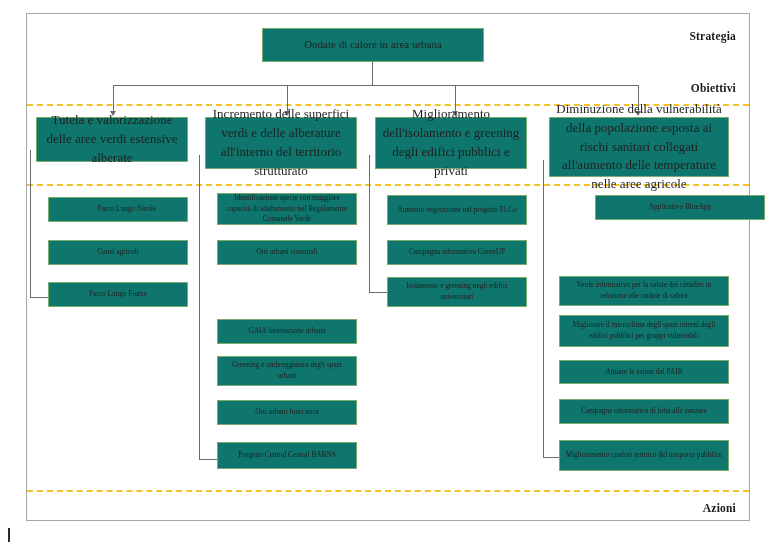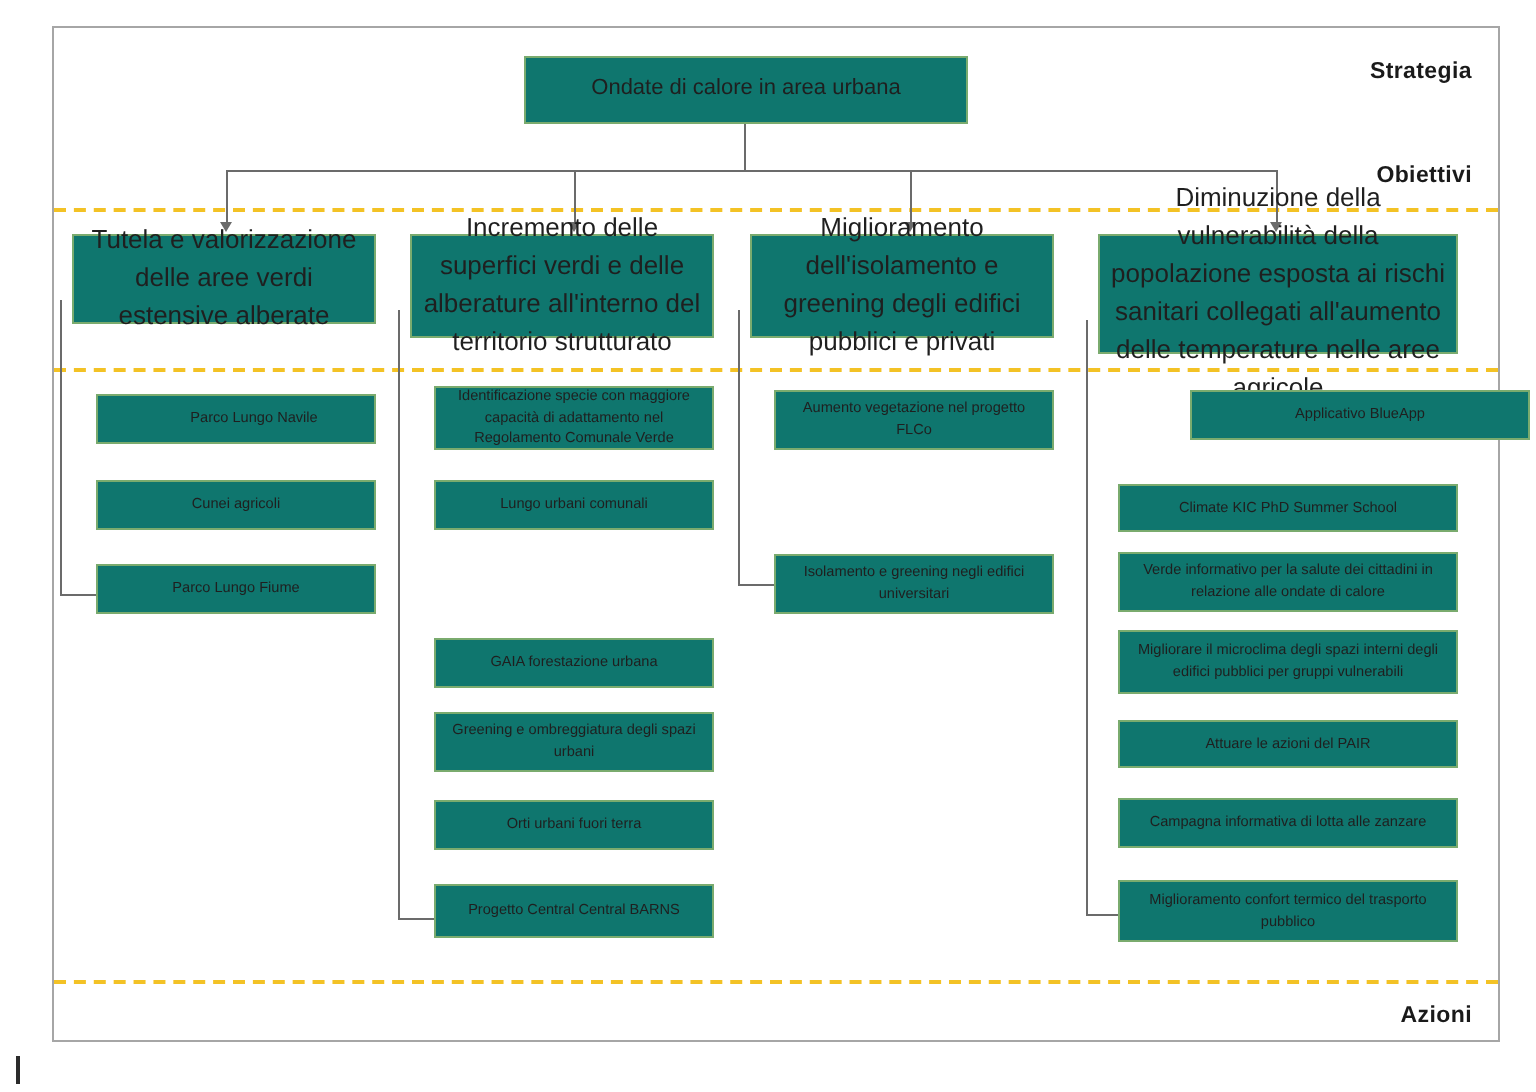--- a/index.html
+++ b/index.html
@@ -13,20 +13,21 @@
     font-family: "Liberation Sans", sans-serif;
     position: relative;
     overflow: hidden;
   }
 
   #canvas {
     position: absolute;
     left: 0; top: 0;
     width: 768px;
     height: 546px;
+    font-family: Liberation Serif, serif;
   }
 
   
   .frame {
     position: absolute;
     left: 26px;
     top: 13px;
     width: 724px;
     height: 508px;
     border: 1.5px solid #a6a6a6;
@@ -156,37 +157,37 @@
   <div class="foot" style="left:30px; top:296.5px; width:18px;"></div>
 
   <div class="node" style="left:48px; top:197px; width:140px; height:25px;padding-left:23px;">Parco Lungo Navile</div>
   <div class="node" style="left:48px; top:240px; width:140px; height:25px;">Cunei agricoli</div>
   <div class="node" style="left:48px; top:282px; width:140px; height:25px;">Parco Lungo Fiume</div>
 
   <div class="spine" style="left:199px; top:155px; height:304px;"></div>
   <div class="foot" style="left:199px; top:458.5px; width:18px;"></div>
 
   <div class="node" style="left:217px; top:193px; width:140px; height:32px;">Identificazione specie con maggiore capacità di adattamento nel Regolamento Comunale Verde</div>
-  <div class="node" style="left:217px; top:240px; width:140px; height:25px;">Lungo urbani comunali</div>
+  <div class="node" style="left:217px; top:240px; width:140px; height:25px;">Orti urbani comunali</div>
   <div class="node" style="left:217px; top:319px; width:140px; height:25px;">GAIA forestazione urbana</div>
   <div class="node" style="left:217px; top:356px; width:140px; height:30px;">Greening  e ombreggiatura degli spazi urbani</div>
   <div class="node" style="left:217px; top:400px; width:140px; height:25px;">Orti urbani fuori terra</div>
   <div class="node" style="left:217px; top:442px; width:140px; height:27px;">Progetto Central Central BARNS</div>
 
   <div class="spine" style="left:369px; top:155px; height:137px;"></div>
   <div class="foot" style="left:369px; top:291.5px; width:18px;"></div>
 
   <div class="node" style="left:387px; top:195px; width:140px; height:30px;">Aumento vegetazione nel progetto FLCo</div>
+  <div class="node" style="left:387px; top:240px; width:140px; height:25px;">Campagna informativa GreenUP</div>
   <div class="node" style="left:387px; top:277px; width:140px; height:30px;">Isolamento e greening negli edifici universitari</div>
 
   <div class="spine" style="left:543px; top:160px; height:297px;"></div>
   <div class="foot" style="left:543px; top:456.5px; width:16px;"></div>
 
   <div class="node" style="left:559px; top:195px; width:170px; height:25px;margin-left:36px;">Applicativo BlueApp</div>
-  <div class="node" style="left:559px; top:242px; width:170px; height:24px;">Climate KIC PhD Summer School</div>
   <div class="node" style="left:559px; top:276px; width:170px; height:30px;">Verde informativo per la salute dei cittadini in relazione alle ondate di calore</div>
   <div class="node" style="left:559px; top:315px; width:170px; height:32px;">Migliorare il microclima degli spazi interni degli edifici pubblici per gruppi vulnerabili</div>
   <div class="node" style="left:559px; top:360px; width:170px; height:24px;">Attuare le azioni del PAIR</div>
   <div class="node" style="left:559px; top:399px; width:170px; height:25px;">Campagna informativa di lotta alle zanzare</div>
   <div class="node" style="left:559px; top:440px; width:170px; height:31px;">Miglioramento confort termico del trasporto pubblico</div>
 
   <div class="caret"></div>
 
 </div>
 

